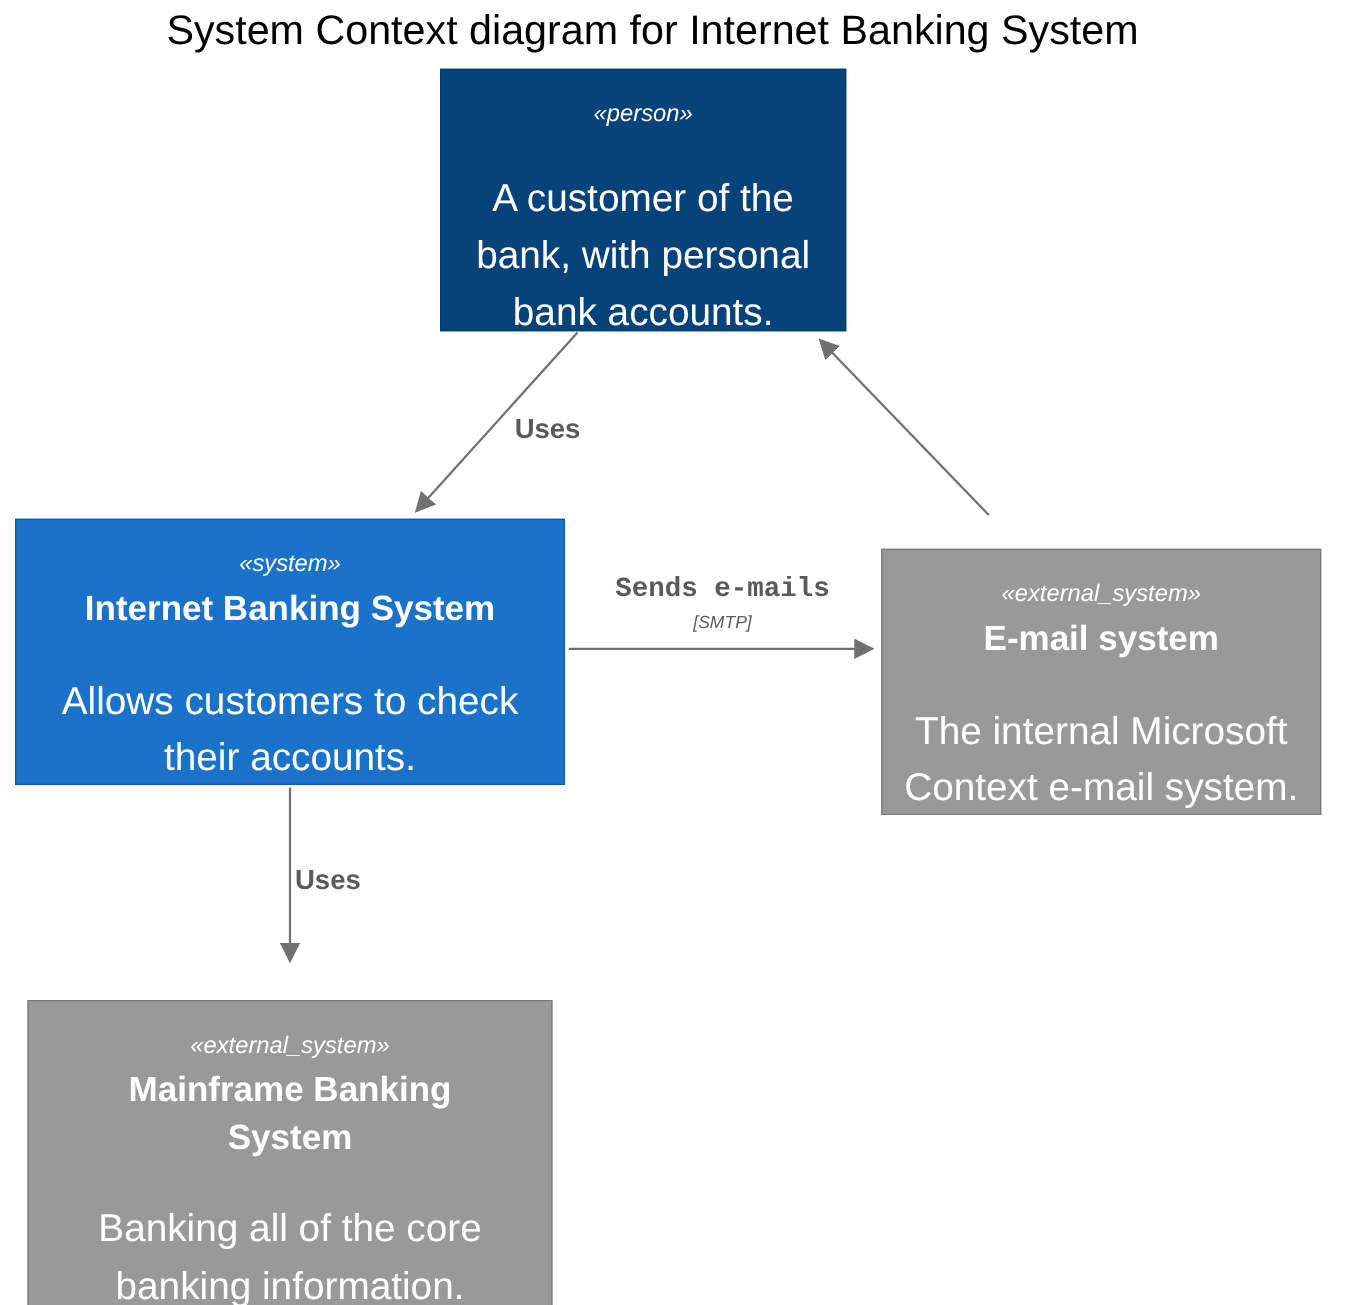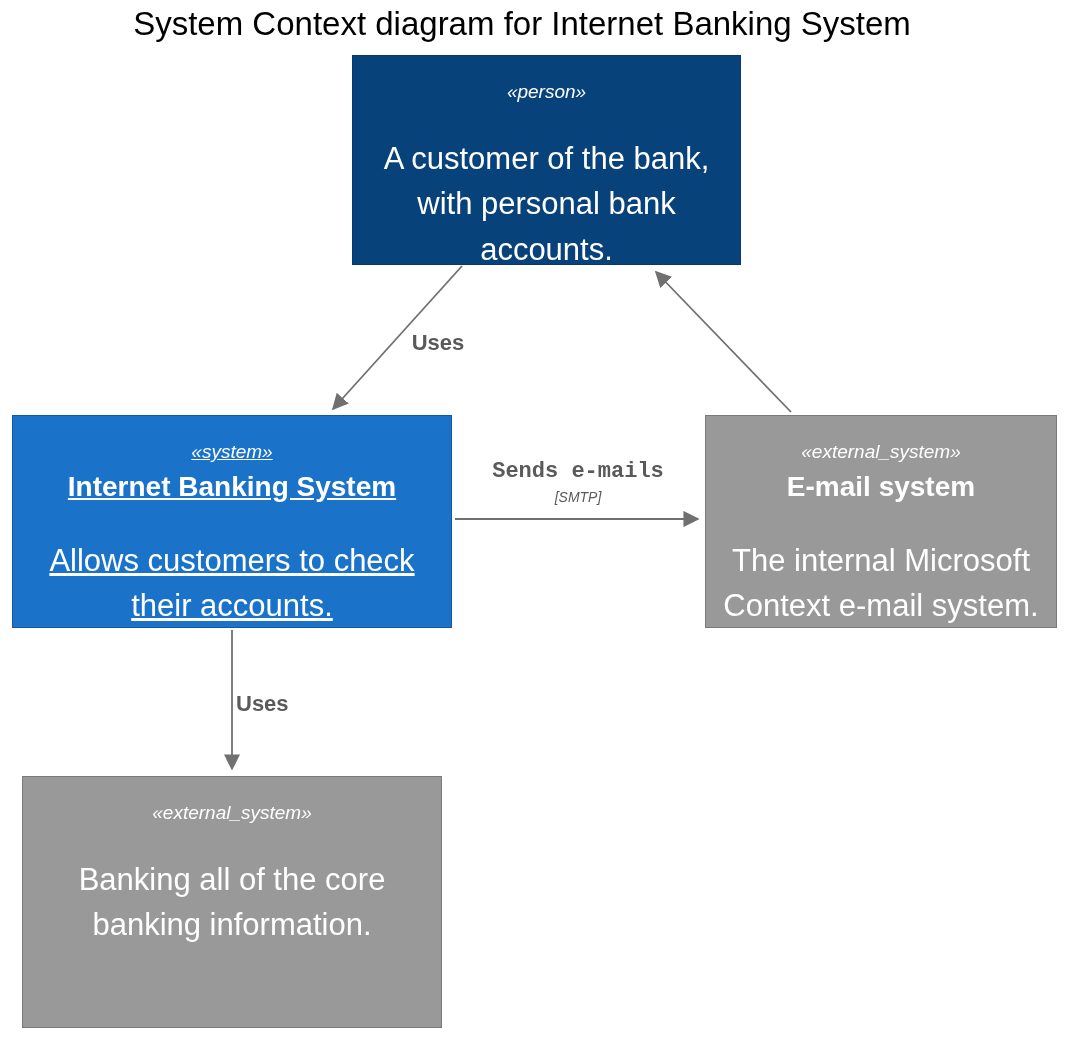--- a/index.html
+++ b/index.html
@@ -38,22 +38,22 @@
     fill: none;
   }
   .arrowhead { fill: var(--arrow-color, #707070); }
   .node {
     position: absolute;
     color: #ffffff;
     text-align: center;
     padding: 24px 16px 0 16px;
   }
   .node-person  { background: var(--person-bg, #08427B);  border: 1px solid var(--person-border, #073a6c); }
-  .node-system  { background: var(--system-bg, #1a73c9);  border: 1px solid var(--system-border, #1259a0); text-decoration: underline; }
-  .node-external{ background: var(--external-bg, #999999); border: 1px solid var(--external-border, #7a7a7a); }
+  .node-system  { background: var(--system-bg, #1a73c9);  border: 1px solid var(--system-border, #1259a0); }
+  .node-external{ background: var(--external-bg, #999999); border: 1px solid var(--external-border, #7a7a7a); margin-top: 24px; }
   .stereotype {
     font-style: italic;
     font-size: 19px;
     line-height: 1.25;
   }
   .node-name {
     font-weight: bold;
     font-size: 28px;
     line-height: 1.35;
     margin-top: 4px;
@@ -102,39 +102,40 @@
       <marker id="arrow" viewBox="0 0 10 10" refX="9" refY="5" markerWidth="9" markerHeight="9" orient="auto">
         <path d="M0,0 L10,5 L0,10 z" class="arrowhead"></path>
       </marker>
     </defs>
     <line class="edge" x1="462" y1="266" x2="333" y2="409" marker-end="url(#arrow)"></line>
     <line class="edge" x1="791" y1="412" x2="656" y2="272" marker-end="url(#arrow)"></line>
     <line class="edge" x1="455" y1="519" x2="698" y2="519" marker-end="url(#arrow)"></line>
     <line class="edge" x1="232" y1="630" x2="232" y2="769" marker-end="url(#arrow)"></line>
   </svg>
 
-  <div class="node node-person" style="left:352px; top:55px; width:389px; height:210px;">
+  <div class="node node-person" style="left:352px; top:55px; width:325px; height:210px;">
     <div class="stereotype">«person»</div>
     <div class="node-desc">A customer of the bank, with personal bank accounts.</div>
   </div>
 
   <div class="node node-system" style="left:12px; top:415px; width:440px; height:213px;">
     <div class="stereotype">«system»</div>
     <div class="node-name">Internet Banking System</div>
     <div class="node-desc">Allows customers to check their accounts.</div>
   </div>
 
   <div class="node node-external" style="left:705px; top:415px; width:352px; height:213px;">
     <div class="stereotype">«external_system»</div>
     <div class="node-name">E-mail system</div>
     <div class="node-desc">The internal Microsoft Context e-mail system.</div>
   </div>
 
   <div class="node node-external node-mainframe" style="left:22px; top:776px; width:420px; height:252px;">
     <div class="stereotype">«external_system»</div>
+    <div class="node-name">Mainframe Banking System</div>
     <div class="node-desc">Banking all of the core banking information.</div>
   </div>
 
   <div class="edge-label" style="left:438px; top:343px;">Uses</div>
 
 
   <div class="edge-label" style="left:578px; top:471px;font-family:Liberation Mono, monospace;">Sends e-mails</div>
 
   <div class="edge-sublabel" style="left:578px; top:497px;">[SMTP]</div>
 

